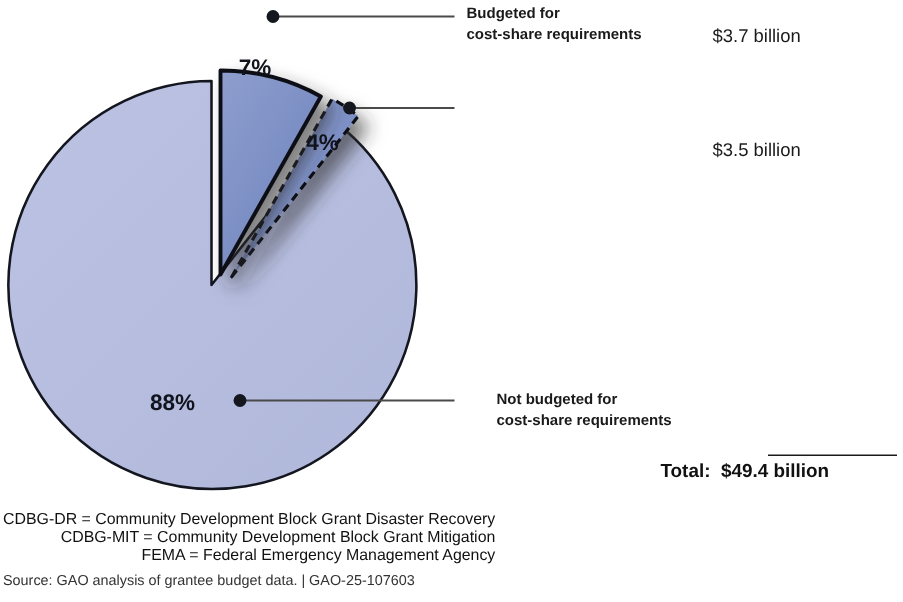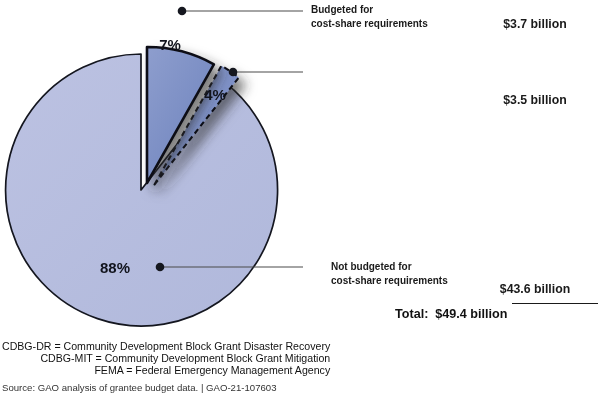--- a/index.html
+++ b/index.html
@@ -39,44 +39,43 @@
     line-height: 14.2px;
     color: #1a1a1a;
     white-space: pre-line;
     font-weight: bold;
   }
   .amount {
     position: absolute;
     font-size: 12.3px;
     line-height: 14.2px;
     color: #1a1a1a;
-    text-align: center;
+    text-align: left;
     width: 120px;
-    font-weight: bold;
   }
   #callout-budgeted   { left: 311px; top: 3px;   }
   #callout-allocated  { left: 311px; top: 64px;  }
   #callout-notbudget  { left: 311px; top: 260px; margin-left: 20px; }
   #amount-budgeted    { left: 475px; top: 17px;  }
   #amount-allocated   { left: 475px; top: 93px;  }
   #amount-notbudget   { left: 475px; top: 282px; }
   #total-rule {
     position: absolute;
     left: 512px;
     top: 303px;
     width: 86px;
     height: 0;
     border-top: 1px solid #1a1a1a;
   }
   #total-row {
     position: absolute;
     left: 395px;
     top: 307px;
     width: 203px;
-    text-align: left;
+    text-align: center;
     font-size: 12.6px;
     font-weight: bold;
     color: #111111;
   }
   #total-row .total-label { margin-right: 7px; }
   #footnotes {
     position: absolute;
     left: 2px;
     top: 341px;
     font-size: 10.6px;
@@ -149,26 +148,25 @@
   </svg>
 
   <div class="callout" id="callout-budgeted">Budgeted for
 cost-share requirements</div>
   <div class="amount" id="amount-budgeted">$3.7 billion</div>
 
   <div class="amount" id="amount-allocated">$3.5 billion</div>
 
   <div class="callout" id="callout-notbudget">Not budgeted for
 cost-share requirements</div>
-  <div class="amount" id="amount-notbudget">$43.6 billion</div>
 
   <div id="total-rule"></div>
   <div id="total-row">
     <span class="total-label">Total:</span><span class="total-value">$49.4 billion</span>
   </div>
 
   <div id="footnotes">CDBG-DR = Community Development Block Grant Disaster Recovery
 CDBG-MIT = Community Development Block Grant Mitigation
 FEMA = Federal Emergency Management Agency</div>
 
-  <div id="source-line">Source: GAO analysis of grantee budget data.  |  GAO-21-107603</div>
+  <div id="source-line">Source: GAO analysis of grantee budget data.  |  GAO-25-107603</div>
 
 </div>
 
 </body></html>

